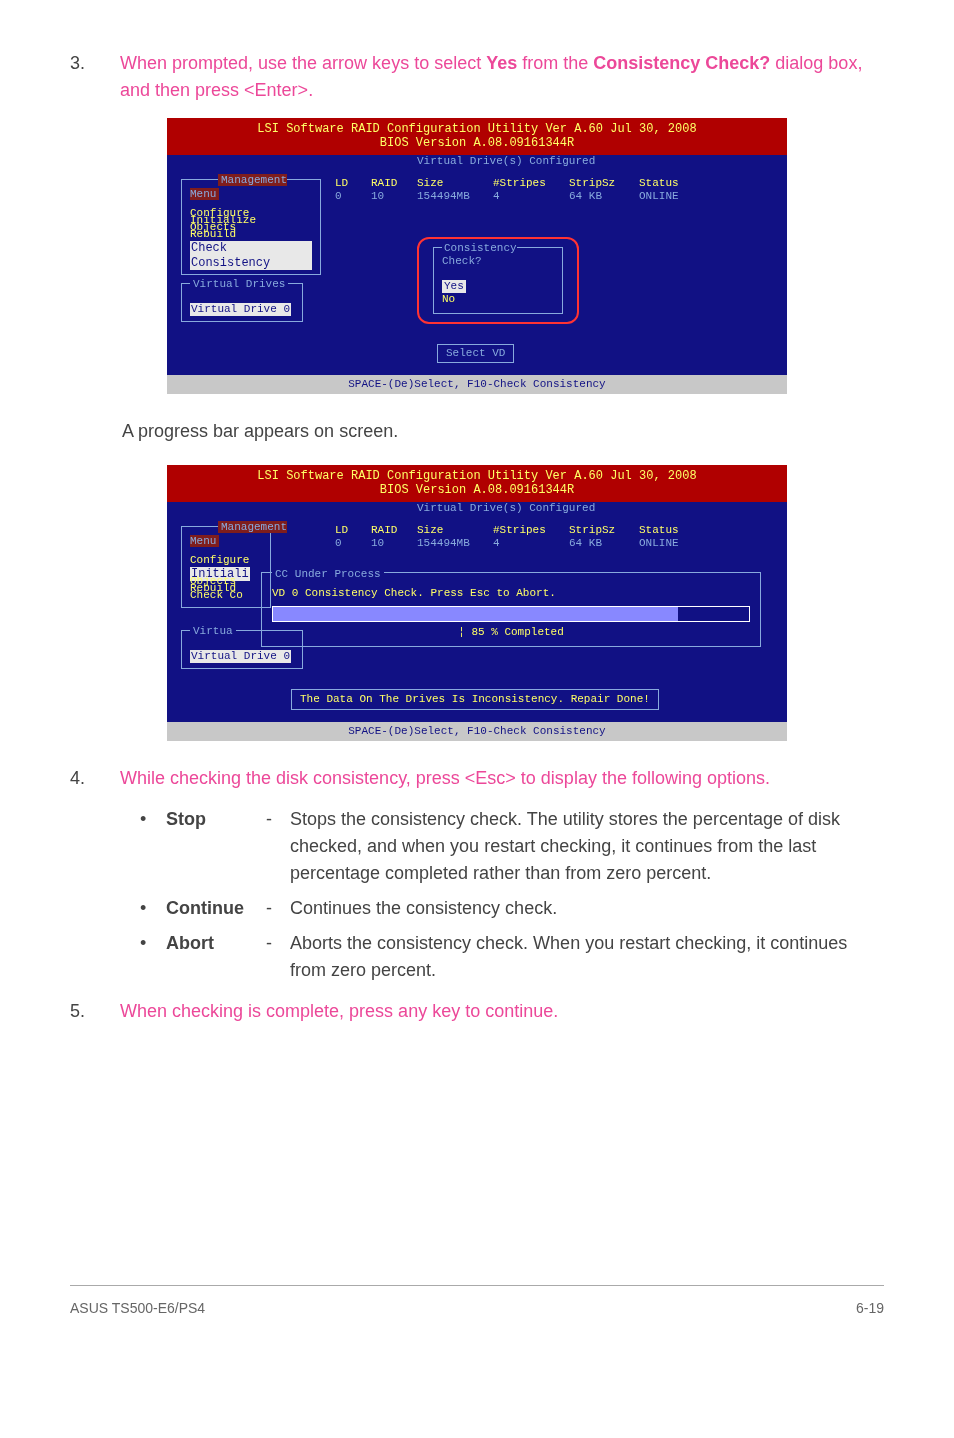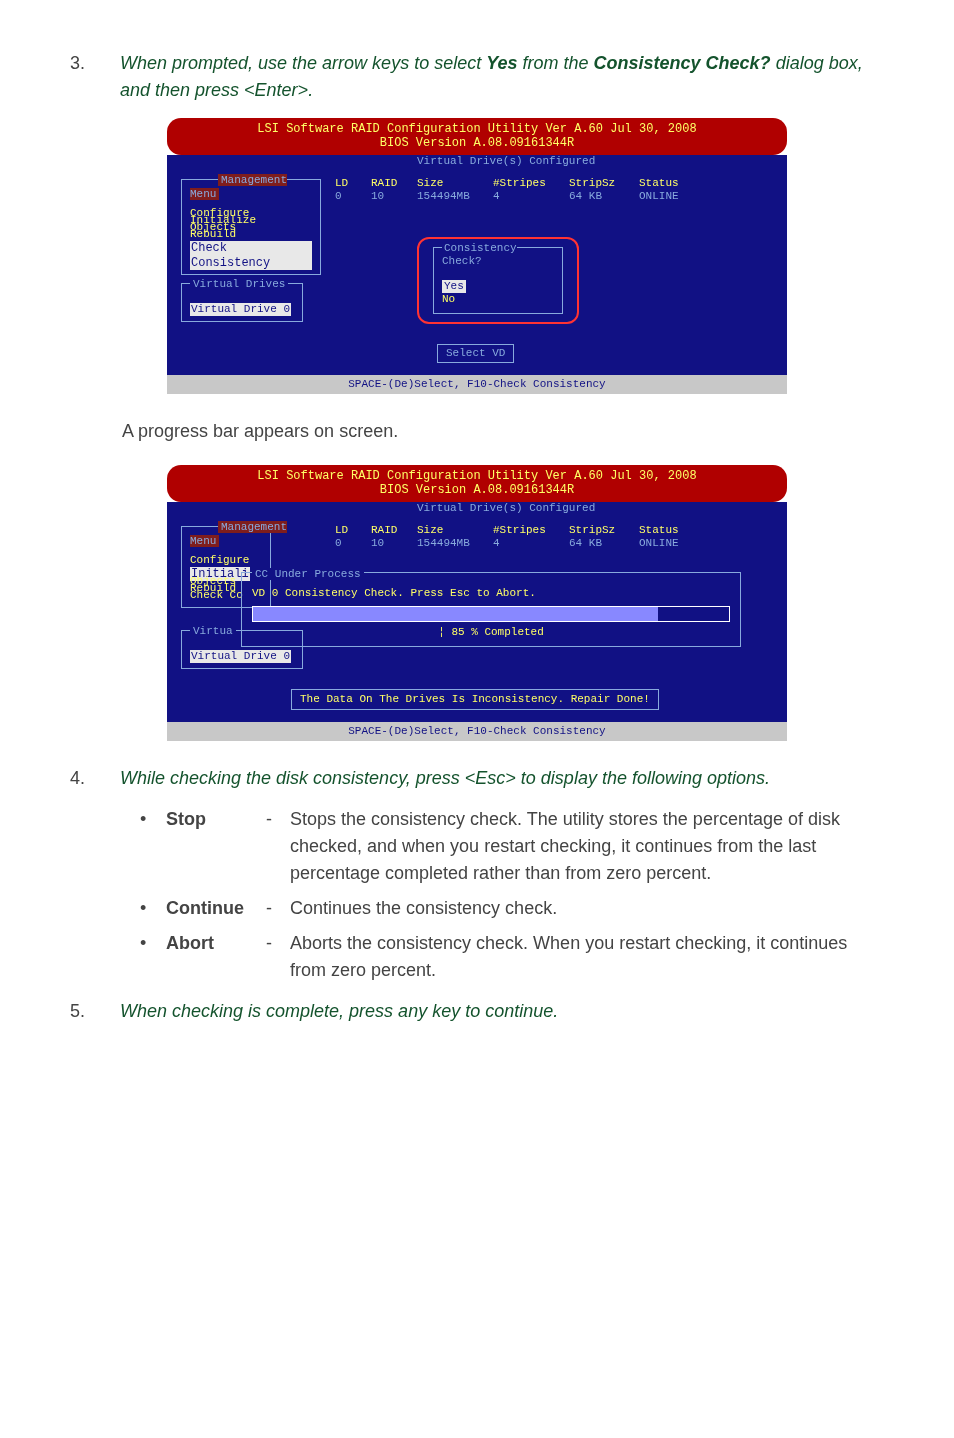--- a/index.html
+++ b/index.html
@@ -1,22 +1,22 @@
 <!DOCTYPE html>
 <html><head>
   <meta charset="utf-8">
   <style>
     * { margin:0; padding:0; box-sizing:border-box; }
     body { font-family:Arial,Helvetica,sans-serif; width:954px; background:#fff; color:#333; font-size:18px; line-height:1.5; }
     .page { padding:50px 70px 40px 70px; }
     .step { display:flex; margin-bottom:14px; }
     .step-num { width:50px; flex-shrink:0; color:#444; }
-    .step-txt { flex:1; color:#14532d;font-style:italic; }
+    .step-txt { flex:1; color:#ec4899; }
     .bios { width:620px; margin:0 auto 24px auto; font-family:"Courier New",monospace; font-size:12px; line-height:1.2; color:#fff; }
-    .bios-red { background:#b00000; text-align:center; padding:4px 0;border-radius:14px; }
+    .bios-red { background:#b00000; text-align:center; padding:4px 0; }
     .bios-red .yel { color:#ffff66; }
     .bios-body { background:#111184; position:relative; padding:10px 14px 14px 14px; min-height:220px; }
     .menu-box { position:absolute; left:14px; top:24px; border:1px solid #8ad; padding:4px 8px; width:140px; background:#111184; }
     .menu-box .ttl { color:#8ad; font-size:11px; position:relative; top:-11px; background:#7f1d1d; padding:0 3px;margin-left:28px; }
     .menu-item { color:#ffff66; font-size:11px; margin-top:-6px; }
     .menu-sel { background:#e8e8e8; color:#111184; display:inline-block; padding:0 1px; }
     .vd-box { position:absolute; left:14px; top:128px; border:1px solid #8ad; padding:4px 8px; width:122px; }
     .vd-ttl { color:#8ad; font-size:11px; position:relative; top:-11px; background:#111184; padding:0 3px; }
     .vd-item { background:#e8e8e8; color:#111184; display:inline-block; font-size:11px; padding:0 1px; margin-top:-6px; }
     .cfg-title { position:absolute; left:250px; top:0; color:#8ad; font-size:11px; }
@@ -24,21 +24,21 @@
     .tbl-hdr span { color:#ffff66; display:inline-block; }
     .tbl-row span { color:#8ad; display:inline-block; }
     .col-ld{width:36px}.col-raid{width:46px}.col-size{width:76px}.col-str{width:76px}.col-ssz{width:70px}.col-stat{width:60px}
     .dlg-wrap { position:absolute; left:250px; top:82px; border:2px solid #ff3333; border-radius:12px; padding:8px 14px; }
     .dlg { border:1px solid #8ad; padding:6px 8px; font-size:11px; width:130px; }
     .dlg-ttl { color:#8ad; position:relative; top:-12px; background:#111184; font-size:11px; padding:0 2px; }
     .dlg-yes { background:#e8e8e8; color:#111184; display:inline-block; padding:0 2px; margin-top:-6px; }
     .dlg-no { color:#ffff66; }
     .sel-vd { position:absolute; left:270px; bottom:12px; border:1px solid #8ad; padding:2px 8px; color:#8ad; font-size:11px; }
     .bios-gray { background:#c8c8c8; color:#111184; text-align:center; padding:3px 8px; font-size:11px; }
-    .prog-box { position:absolute; left:74px; top:70px; border:1px solid #8ad; padding:6px 10px; width:500px; }
+    .prog-box { position:absolute; left:94px; top:70px; border:1px solid #8ad; padding:6px 10px; width:500px; }
     .prog-ttl { color:#8ad; position:relative; top:-12px; background:#111184; padding:0 3px; font-size:11px; }
     .prog-txt { color:#ffff66; font-size:11px; margin-bottom:6px; margin-top:-6px; }
     .prog-bar { height:16px; background:#111184; border:1px solid #fff; position:relative; margin-bottom:4px; }
     .prog-fill { position:absolute; left:0; top:0; bottom:0; width:85%; background:#8888ff; }
     .prog-pct { color:#ffff66; font-size:11px; text-align:center; }
     .repair { position:absolute; left:124px; bottom:12px; border:1px solid #8ad; padding:3px 8px; color:#ffff66; font-size:11px; }
     .sub { margin:6px 0 20px 52px; color:#444; }
     .opt { display:flex; margin:8px 0 8px 70px; }
     .opt-b { width:26px; color:#444; }
     .opt-n { width:100px; color:#444; }
@@ -162,14 +162,18 @@
     <div class="opt-n"><b>Abort</b></div>
     <div class="opt-d">-</div>
     <div class="opt-t">Aborts the consistency check. When you restart checking, it continues from zero percent.</div>
   </div>
 
   <div class="step" style="margin-top:14px">
     <div class="step-num">5.</div>
     <div class="step-txt">When checking is complete, press any key to continue.</div>
   </div>
 
+  <div class="footer">
+    <span>ASUS TS500-E6/PS4</span>
+    <span>6-19</span>
+  </div>
 
 </div>
 
 </body></html>

